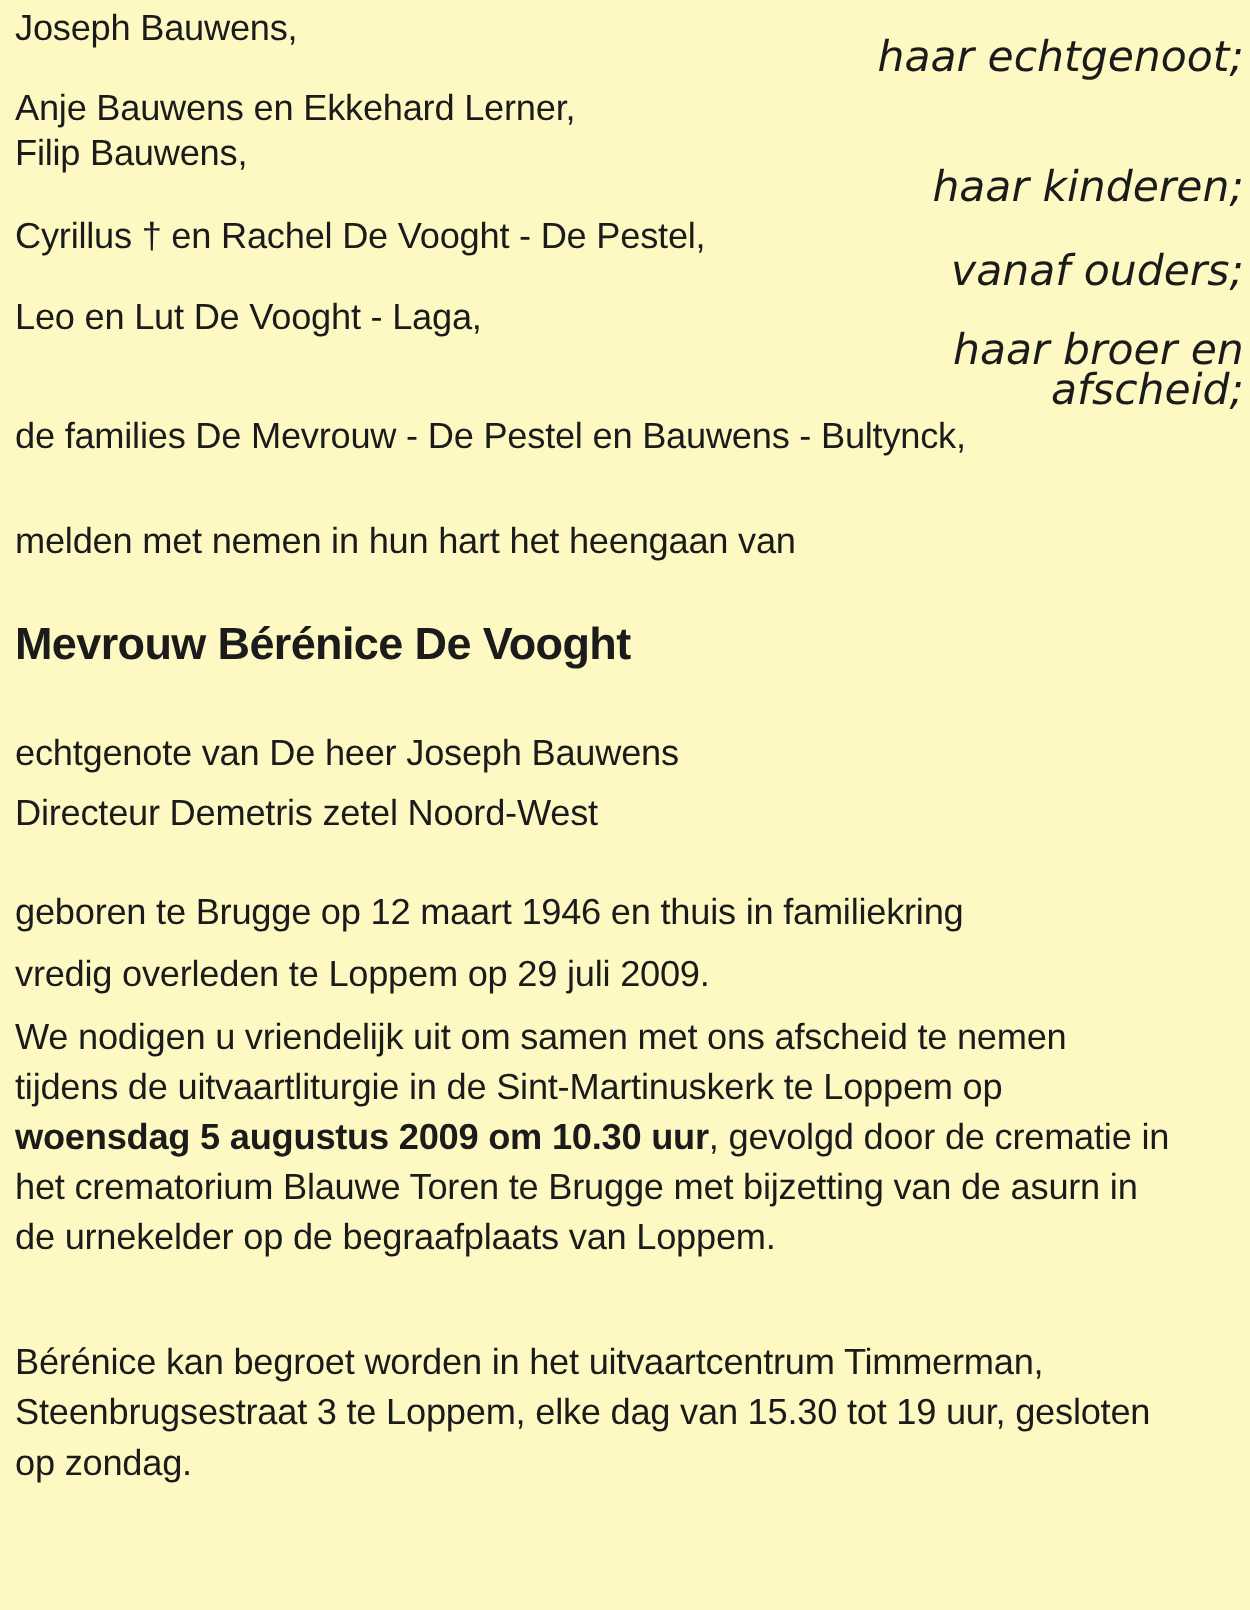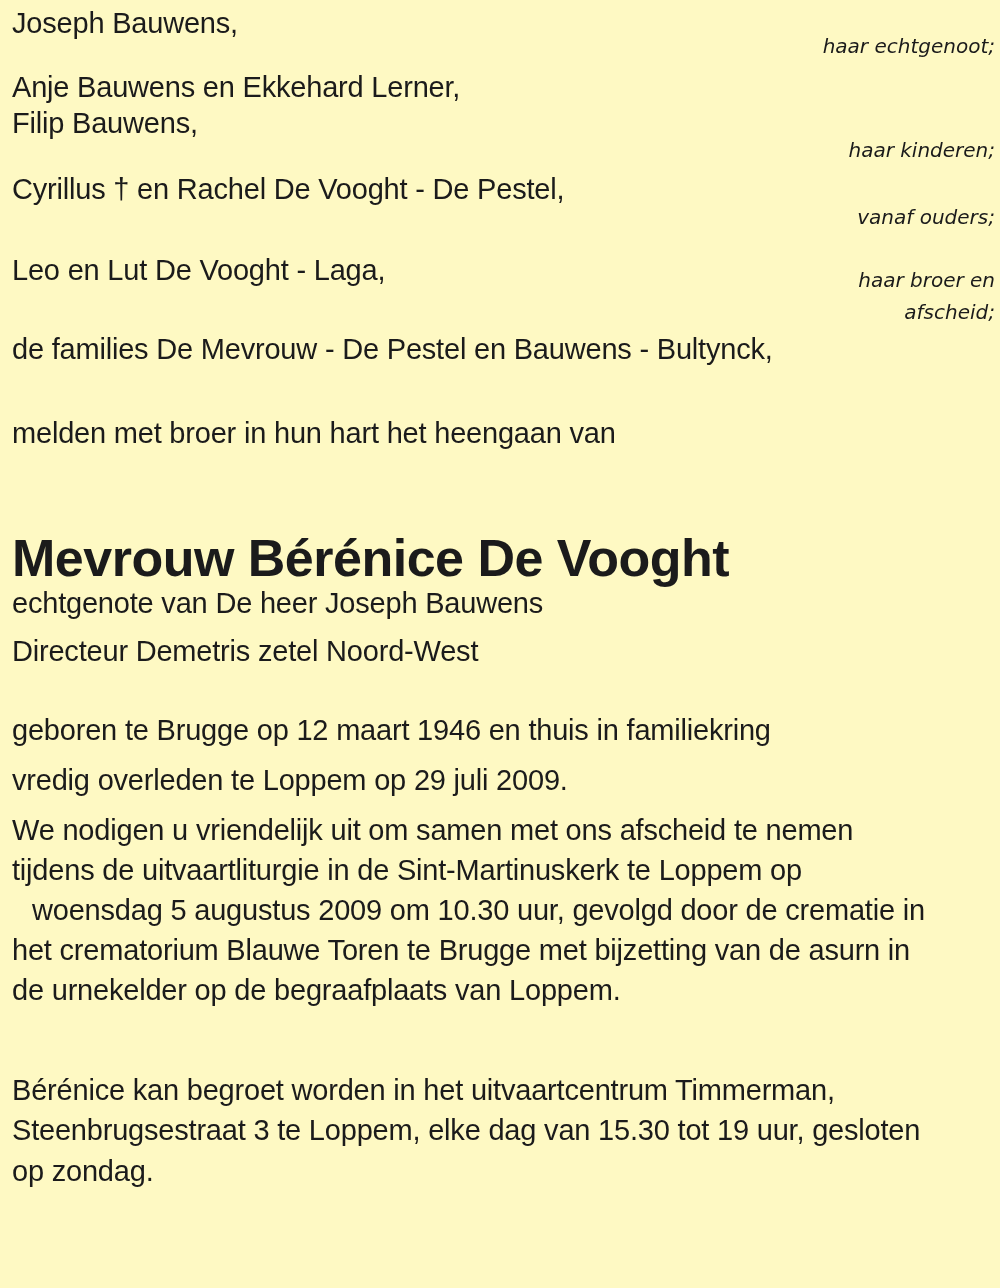--- a/index.html
+++ b/index.html
@@ -22,58 +22,57 @@
     left: 12px;
     font-size: 29px;
     line-height: 34px;
     white-space: nowrap;
     letter-spacing: -0.2px;
   }
   
   .r {
     position: absolute;
     right: 5px;
-    font-size: 20px;
+    font-size: 34px;
     line-height: 32px;
     font-style: italic;
     font-family: "DejaVu Sans", sans-serif;
     white-space: nowrap;
     text-align: right;
   }
   .title {
-    font-size: 52px;
+    font-size: 36px;
     font-weight: 700;
     line-height: 46px;
     letter-spacing: -0.5px;
-    margin-top: 43px;
   }
-  .b { font-weight: 400; margin-left: 20px; }
+  .b { font-weight: 700; }
 </style>
 </head>
 <body>
 
 <div class="page">
 
   <div class="t" style="top:6px">Joseph Bauwens,</div>
   <div class="r" style="top:30px">haar echtgenoot;</div>
 
   <div class="t" style="top:70px">Anje Bauwens en Ekkehard Lerner,</div>
   <div class="t" style="top:106px">Filip Bauwens,</div>
   <div class="r" style="top:134px">haar kinderen;</div>
 
   <div class="t" style="top:172px">Cyrillus † en Rachel De Vooght - De Pestel,</div>
   <div class="r" style="top:201px">vanaf ouders;</div>
 
-  <div class="t" style="top:253px">Leo en Lut De Vooght - Laga,</div>
+  <div class="t" style="top:237px">Leo en Lut De Vooght - Laga,</div>
   <div class="r" style="top:264px">haar broer en</div>
   <div class="r" style="top:296px">afscheid;</div>
 
   <div class="t" style="top:332px">de families De Mevrouw - De Pestel en Bauwens - Bultynck,</div>
 
-  <div class="t" style="top:416px">melden met broer in hun hart het heengaan van</div>
+  <div class="t" style="top:416px">melden met nemen in hun hart het heengaan van</div>
 
   <div class="t title" style="top:492px">Mevrouw Bérénice De Vooght</div>
 
   <div class="t" style="top:586px">echtgenote van De heer Joseph Bauwens</div>
   <div class="t" style="top:634px">Directeur Demetris zetel Noord-West</div>
 
   <div class="t" style="top:713px">geboren te Brugge op 12 maart 1946 en thuis in familiekring</div>
   <div class="t" style="top:763px">vredig overleden te Loppem op 29 juli 2009.</div>
 
   <div class="t" style="top:813px">We nodigen u vriendelijk uit om samen met ons afscheid te nemen</div>

